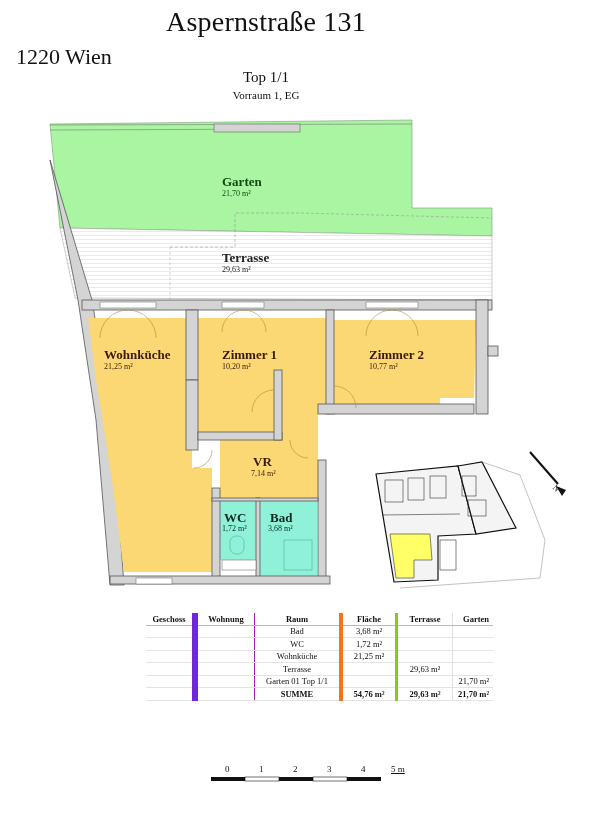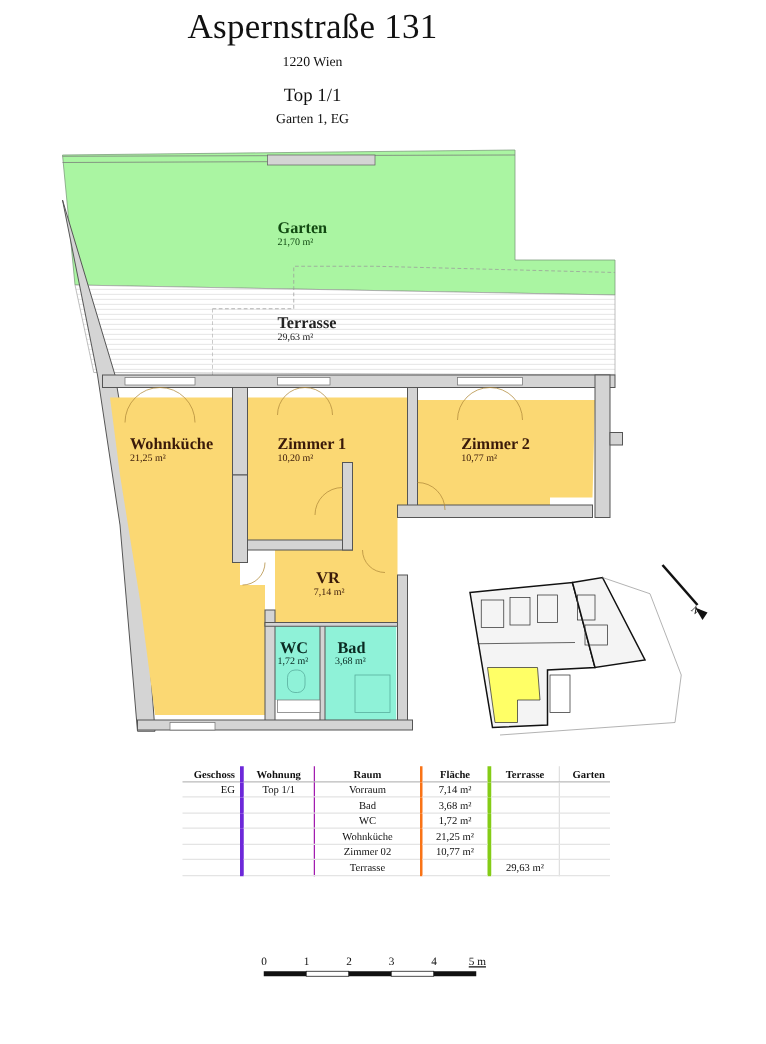--- a/index.html
+++ b/index.html
@@ -1,43 +1,43 @@
 <!DOCTYPE html>
 <html><head>
 <meta charset="utf-8">
 <style>
   html, body { margin:0; padding:0; background:#ffffff; }
   body { width:613px; height:835px; position:relative; overflow:hidden; font-family:"Liberation Serif", serif; color:#111; }
-  .abs { position:absolute; }
+  .abs { position:absolute;margin-left:16px; }
   .title { left:0; width:500px; text-align:center; top:6px; font-size:28px; letter-spacing:0.2px; }
-  .sub1 { left:0; width:500px; text-align:center; top:44px; font-size:11px; }
+  .sub1 { left:0; width:500px; text-align:left; top:44px; font-size:22px; }
   .sub2 { left:0; width:500px; text-align:center; top:69px; font-size:15px; }
   .sub3 { left:0; width:500px; text-align:center; top:89px; font-size:11px; }
   svg.plan { position:absolute; left:0; top:0; }
   .room-label { font-family:"Liberation Serif", serif; font-weight:bold; }
   .room-area { font-family:"Liberation Serif", serif; }
   table.area { position:absolute; left:146px; top:613px; border-collapse:collapse; font-size:8.5px; font-family:"Liberation Serif", serif; }
   table.area td, table.area th { padding:0 4px; height:11.5px; text-align:center; border-bottom:1px solid #e4e4e4; white-space:nowrap; }
   table.area th { font-weight:bold; border-bottom:1px solid #bbb; }
-  table.area td.c1, table.area th.c1 { width:38px; border-right:3px solid #6d28d9;text-align:right;}
+  table.area td.c1, table.area th.c1 { width:38px; border-right:6px solid #6d28d9;}
   table.area td.c2, table.area th.c2 { width:48px; border-right:1px solid #a21caf;}
-  table.area td.c3, table.area th.c3 { width:76px; border-right:2px solid #f97316;}
+  table.area td.c3, table.area th.c3 { width:76px; border-right:4px solid #f97316;}
   table.area td.c4, table.area th.c4 { width:44px; border-right:3px solid #84cc16;}
   table.area td.c5, table.area th.c5 { width:46px; border-right:1px solid #e0e0e0;}
   table.area td.c6, table.area th.c6 { width:32px; text-align:right;}
   table.area tr.sum td { font-weight:bold; border-top:1px solid #999; }
   .scale-lbl { font-size:9px; top:764px; }
 </style>
 </head>
 <body>
 
 <div class="abs title">Aspernstraße 131</div>
 <div class="abs sub1">1220 Wien</div>
 <div class="abs sub2">Top 1/1</div>
-<div class="abs sub3">Garten 1, EG</div>
+<div class="abs sub3">Vorraum 1, EG</div>
 
 <svg class="plan" width="613" height="835" viewBox="0 0 613 835">
   <defs>
     <pattern id="deck" width="8" height="4" patternUnits="userSpaceOnUse">
       <rect width="8" height="4" fill="#ffffff"></rect>
       <line x1="0" y1="3.5" x2="8" y2="3.5" stroke="#e2e2e2" stroke-width="0.7"></line>
     </pattern>
   </defs>
 
   <polygon points="50,124 412,120 412,208 492,208 492,236 60,228" fill="#aaf5a2" stroke="#7a9a7a" stroke-width="0.6"></polygon>
@@ -172,61 +172,61 @@
       <th class="c1">Geschoss</th>
       <th class="c2">Wohnung</th>
       <th class="c3">Raum</th>
       <th class="c4">Fläche</th>
       <th class="c5">Terrasse</th>
       <th class="c6">Garten</th>
     </tr>
   </thead>
   <tbody>
     <tr>
-      <td class="c1">EG</td>
-      <td class="c2">Top 1/1</td>
-      <td class="c3">Vorraum</td>
-      <td class="c4">7,14 m²</td>
-      <td class="c5"></td>
-      <td class="c6"></td>
-    </tr>
-    <tr>
       <td class="c1"></td>
       <td class="c2"></td>
       <td class="c3">Bad</td>
       <td class="c4">3,68 m²</td>
       <td class="c5"></td>
       <td class="c6"></td>
     </tr>
     <tr>
       <td class="c1"></td>
       <td class="c2"></td>
       <td class="c3">WC</td>
       <td class="c4">1,72 m²</td>
       <td class="c5"></td>
       <td class="c6"></td>
     </tr>
     <tr>
       <td class="c1"></td>
       <td class="c2"></td>
       <td class="c3">Wohnküche</td>
       <td class="c4">21,25 m²</td>
-      <td class="c5"></td>
-      <td class="c6"></td>
-    </tr>
-    <tr>
-      <td class="c1"></td>
-      <td class="c2"></td>
-      <td class="c3">Zimmer 02</td>
-      <td class="c4">10,77 m²</td>
       <td class="c5"></td>
       <td class="c6"></td>
     </tr>
     <tr>
       <td class="c1"></td>
       <td class="c2"></td>
       <td class="c3">Terrasse</td>
       <td class="c4"></td>
       <td class="c5">29,63 m²</td>
       <td class="c6"></td>
     </tr>
+    <tr>
+      <td class="c1"></td>
+      <td class="c2"></td>
+      <td class="c3">Garten 01 Top 1/1</td>
+      <td class="c4"></td>
+      <td class="c5"></td>
+      <td class="c6">21,70 m²</td>
+    </tr>
+    <tr class="sum">
+      <td class="c1"></td>
+      <td class="c2"></td>
+      <td class="c3">SUMME</td>
+      <td class="c4">54,76 m²</td>
+      <td class="c5">29,63 m²</td>
+      <td class="c6">21,70 m²</td>
+    </tr>
   </tbody>
 </table>
 
 </body></html>

